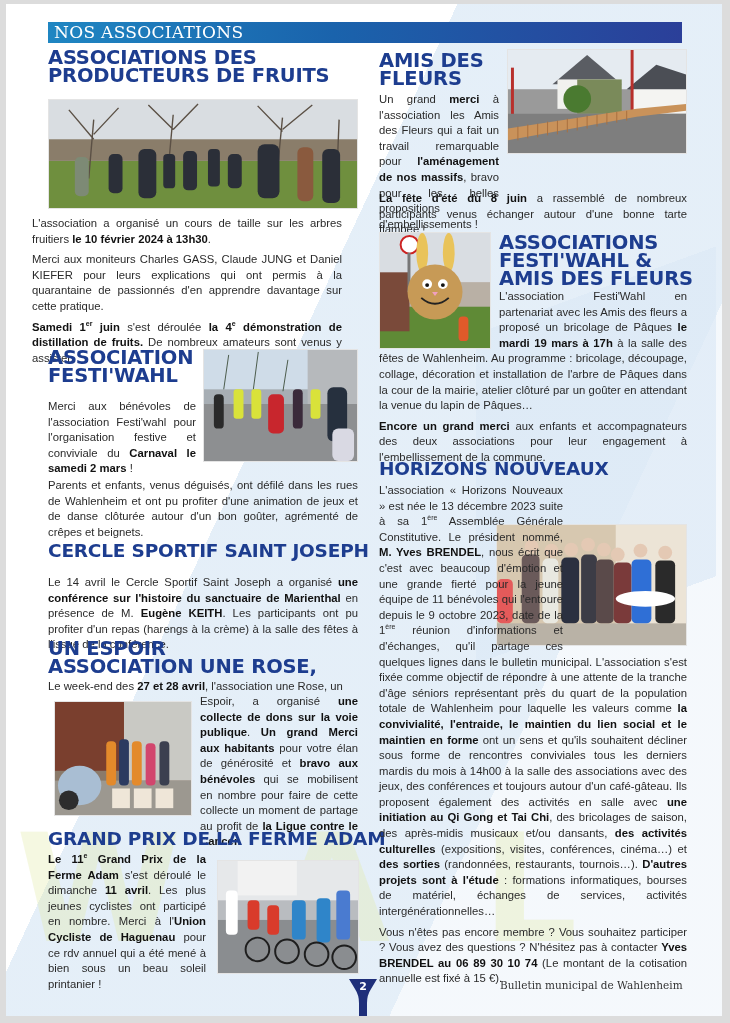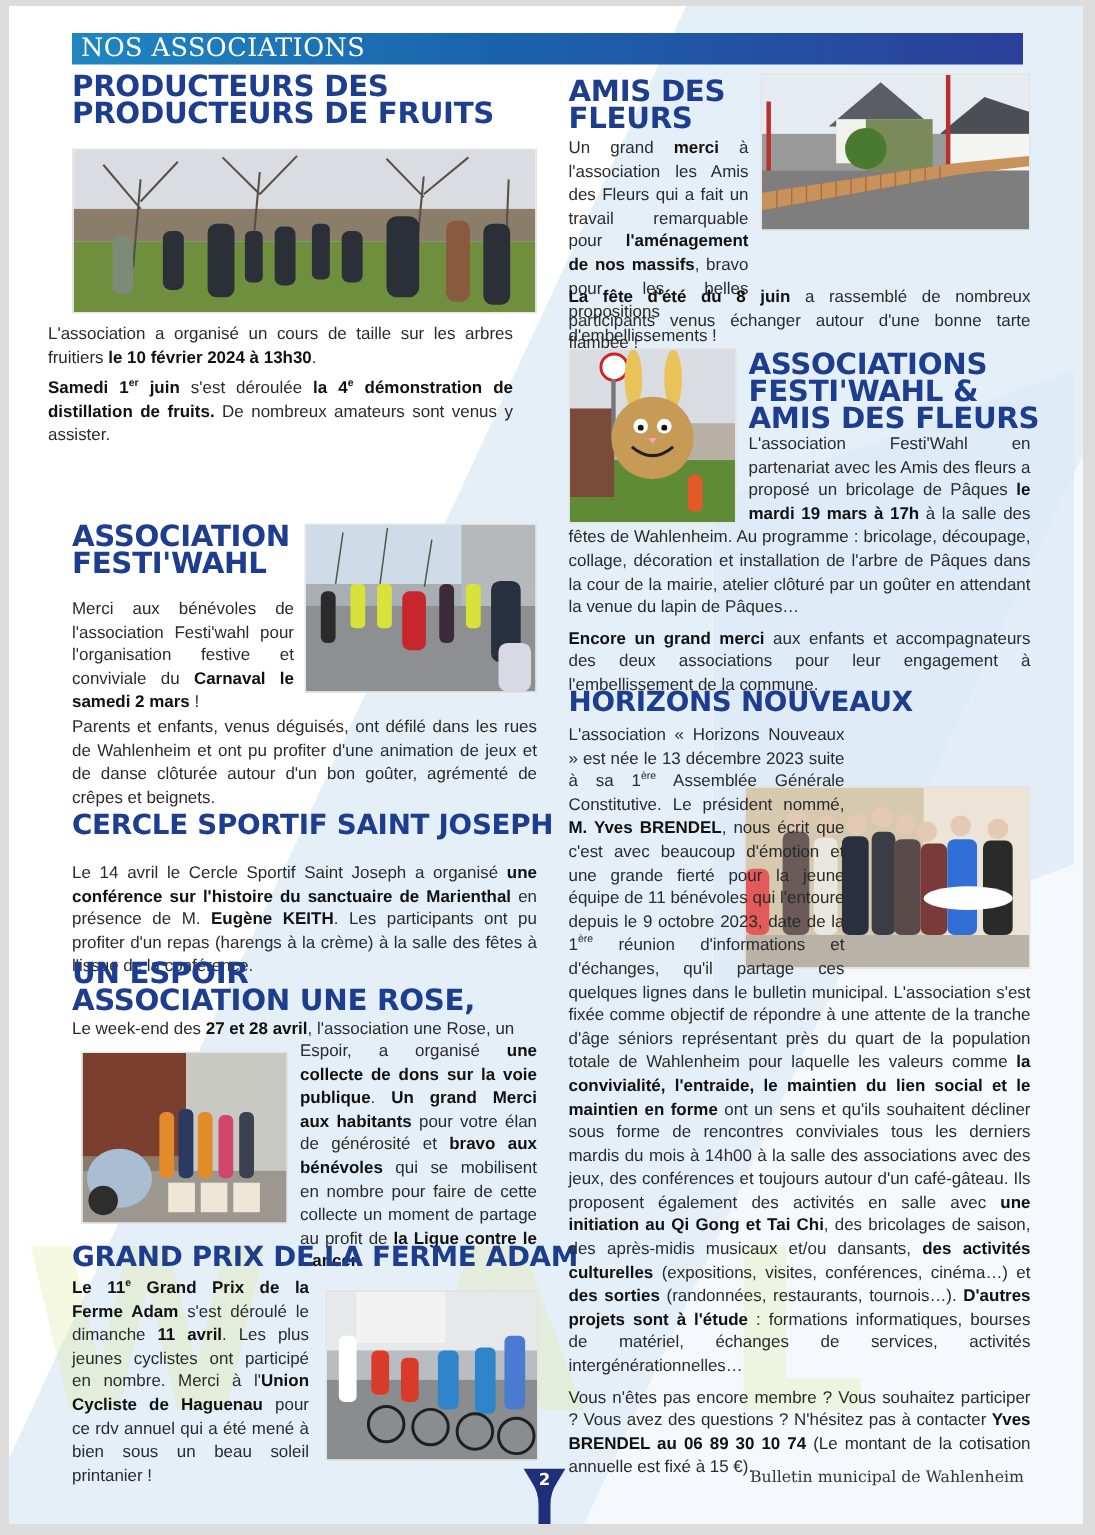--- a/index.html
+++ b/index.html
@@ -69,21 +69,21 @@
 <div class="page">
   <div class="bg-wedge"></div>
   <div class="bg-stripe"></div>
   <div class="watermark">W A L</div>
 
   <div class="banner">
     <span class="banner-title">NOS ASSOCIATIONS</span>
   </div>
 
   <div class="h" style="left:42px; top:45px; font-size:19.5px;">
-    <div>PRODUCTEURS DES</div>
+    <div>ASSOCIATIONS DES</div>
     <div>PRODUCTEURS DE FRUITS</div>
   </div>
   <div class="photo" style="left:42px; top:95px; width:310px; height:110px;">
     <svg viewBox="0 0 310 110" preserveAspectRatio="none">
       <rect width="310" height="110" fill="#c9ccd0"></rect>
       <rect y="0" width="310" height="45" fill="#d9dde1"></rect>
       <rect y="62" width="310" height="48" fill="#6f8f3e"></rect>
       <rect y="40" width="310" height="22" fill="#8a7d6a"></rect>
       <g stroke="#5b5045" stroke-width="1.4" fill="none">
         <path d="M40 80 L45 20 M45 40 L20 10 M45 35 L70 8 M120 70 L125 15 M125 30 L100 5 M125 30 L150 4 M230 70 L235 18 M235 32 L210 6 M235 30 L265 5 M290 70 L292 20"></path>
@@ -97,20 +97,21 @@
         <rect x="180" y="55" width="14" height="35" rx="5"></rect>
         <rect x="210" y="45" width="22" height="55" rx="7"></rect>
         <rect x="250" y="48" width="16" height="55" rx="6" fill="#8a5a3e"></rect>
         <rect x="275" y="50" width="18" height="55" rx="6"></rect>
       </g>
       <rect x="26" y="58" width="14" height="40" rx="5" fill="#7d8a75"></rect>
     </svg>
   </div>
   <div class="txt" style="left:26px; top:212px; width:310px;">
     <p><span>L'association a organisé un cours de taille sur les arbres fruitiers </span><b>le 10 février 2024 à 13h30</b><span>.</span></p>
+    <p>Merci aux moniteurs Charles GASS, Claude JUNG et Daniel KIEFER pour leurs explications qui ont permis à la quarantaine de passionnés d'en apprendre davantage sur cette pratique.</p>
     <p><b><span>Samedi 1</span><sup>er</sup><span> juin</span></b><span> s'est déroulée </span><b><span>la 4</span><sup>e</sup><span> démonstration de distillation de fruits.</span></b><span> De nombreux amateurs sont venus y assister.</span></p>
   </div>
 
   <div class="h" style="left:42px; top:345px; font-size:19.5px;">
     <div>ASSOCIATION</div>
     <div>FESTI'WAHL</div>
   </div>
   <div class="photo" style="left:197px; top:345px; width:155px; height:113px;">
     <svg viewBox="0 0 155 113" preserveAspectRatio="none">
       <rect width="155" height="113" fill="#a7aeb4"></rect>

